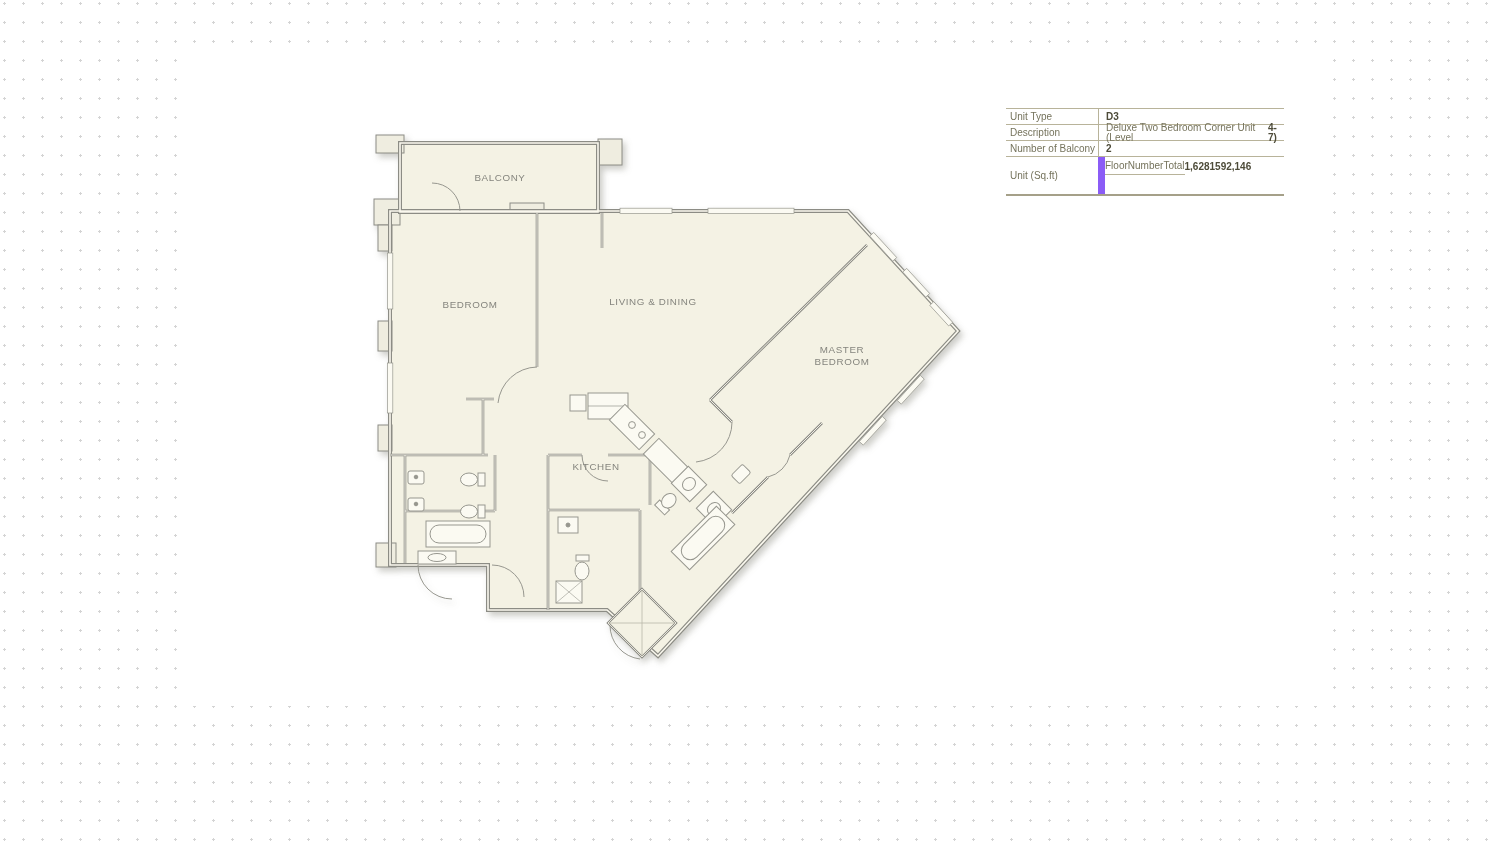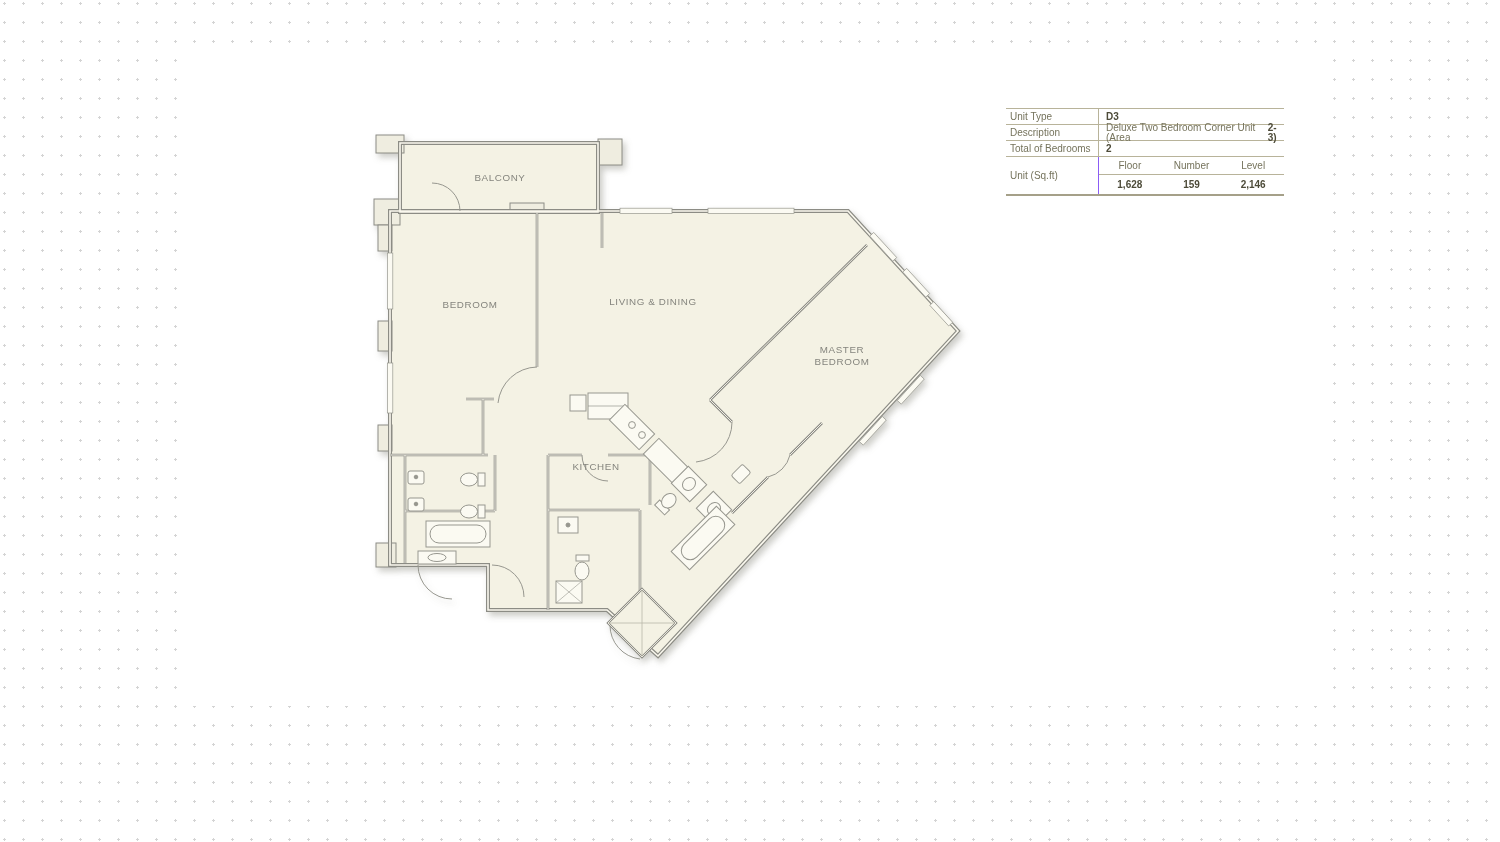--- a/index.html
+++ b/index.html
@@ -19,21 +19,21 @@
   .info-table{
     position:absolute;left:1006px;top:108px;width:278px;
     font-size:10px;color:#75735c;line-height:1;
   }
   .t-row{display:flex;align-items:center;height:15px;border-top:1px solid #b8b39a;}
   .t-label{width:92px;padding-left:4px;box-sizing:border-box;}
   .t-value{flex:1;border-left:1px solid #b8b39a;padding-left:7px;height:100%;display:flex;align-items:center;}
   .t-value b,.area-vals div{color:#4d4b39;}
   .area-block{display:flex;border-top:1px solid #b8b39a;border-bottom:2px solid #a5a089;height:37px;}
   .area-label{width:92px;padding-left:4px;box-sizing:border-box;display:flex;align-items:center;}
-  .area-right{flex:1;border-left:1px solid #8b5cf6;display:flex;flex-direction:column;}
+  .area-right{flex:1;border-left:7px solid #8b5cf6;display:flex;flex-direction:row;}
   .area-cols{display:flex;height:17px;align-items:center;border-bottom:1px solid #b8b39a;}
   .area-vals{display:flex;height:19px;align-items:center;font-weight:bold;}
   .area-cols div,.area-vals div{flex:1;text-align:center;}
   
   .plan-wrap{position:absolute;left:370px;top:125px;width:620px;height:560px;}
   svg text.room-label{
     font-family:"Liberation Sans", sans-serif;
     font-size:9.8px;letter-spacing:.6px;fill:#85857e;text-anchor:middle;
   }
 </style>
@@ -198,37 +198,37 @@
 <div class="info-table">
   <div class="t-row">
     <div class="t-label">Unit Type</div>
     <div class="t-value">
         <b>D3</b>
       </div>
   </div>
   <div class="t-row">
     <div class="t-label">Description</div>
     <div class="t-value">
-        <span>Deluxe Two Bedroom Corner Unit (Area </span>
-        <b>2-3)</b>
+        <span>Deluxe Two Bedroom Corner Unit (Level </span>
+        <b>4-7)</b>
       </div>
   </div>
   <div class="t-row">
-    <div class="t-label">Total of Bedrooms</div>
+    <div class="t-label">Number of Balcony</div>
     <div class="t-value">
         <b>2</b>
       </div>
   </div>
   <div class="area-block">
     <div class="area-label">Unit (Sq.ft)</div>
     <div class="area-right">
       <div class="area-cols">
         <div>Floor</div>
         <div>Number</div>
-        <div>Level</div>
+        <div>Total</div>
       </div>
       <div class="area-vals">
         <div>1,628</div>
         <div>159</div>
         <div>2,146</div>
       </div>
     </div>
   </div>
 </div>
 

